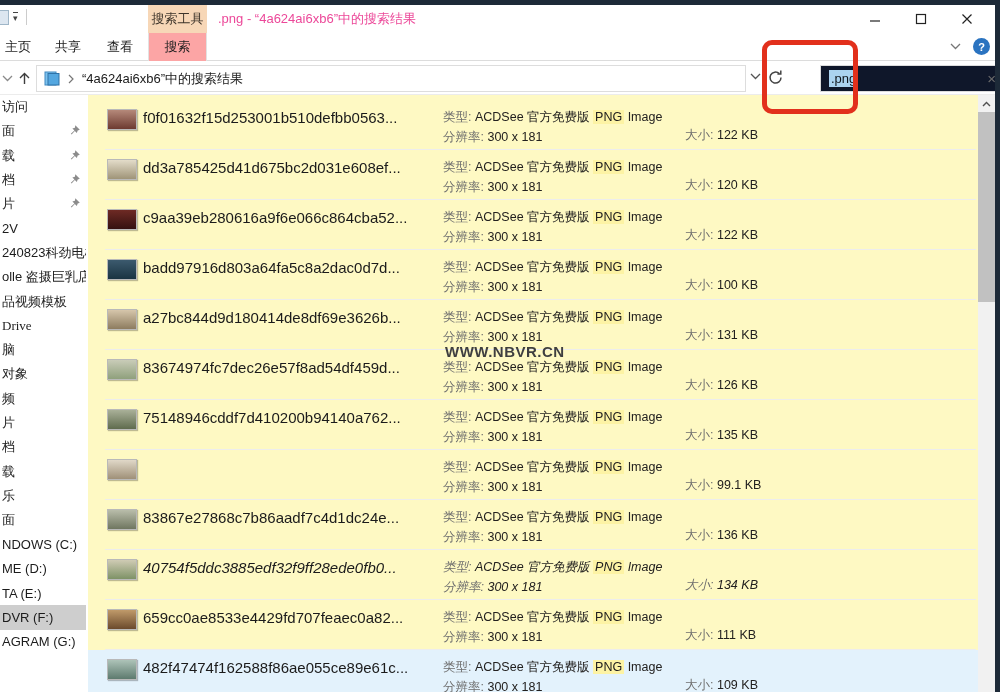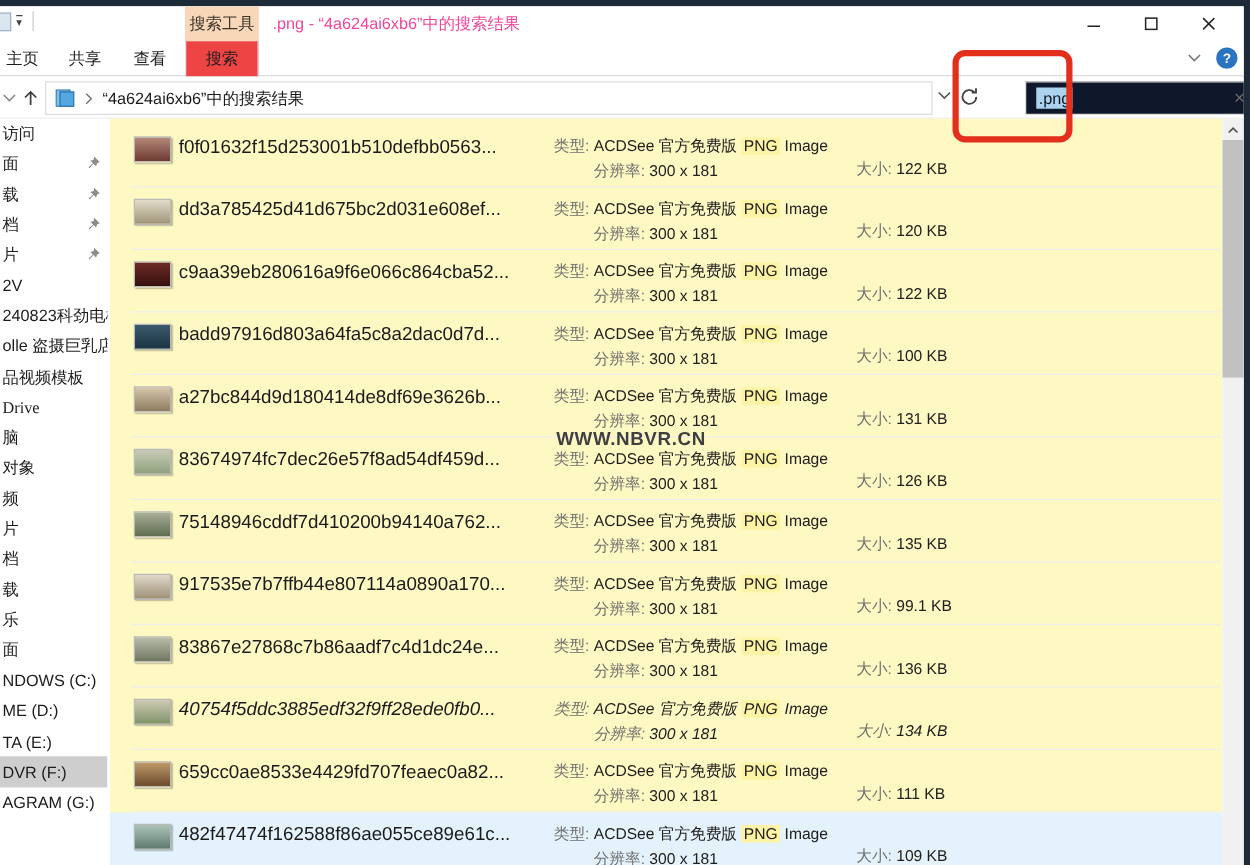--- a/index.html
+++ b/index.html
@@ -16,21 +16,21 @@
   .tools-tab { position:absolute; left:148px; top:0; width:59px; height:28px; background:#f7d7b7;
                color:#3d342a; font-size:13px; display:flex; align-items:center; justify-content:center; }
   .win-title { position:absolute; left:218px; top:0; height:28px; line-height:28px; font-size:13px; color:#ec4899; }
   .win-controls { position:absolute; right:5px; top:0; height:28px; display:flex; }
   .win-btn { width:46px; height:28px; display:flex; align-items:center; justify-content:center; }
   .win-btn svg { display:block; }
 
   
   .tabsrow { position:absolute; left:0; top:28px; width:100%; height:28px; background:#fff; border-bottom:1px solid #dcdcdc; }
   .rtab { position:absolute; top:0; height:28px; font-size:13px; color:#1e1e1e; display:flex; align-items:center; justify-content:center; }
-  .rtab.active { background:#ef4444; border-left:1px solid #e2e2e2; border-right:1px solid #e2e2e2; }
+  .rtab.active { background:#fca5a5; border-left:1px solid #e2e2e2; border-right:1px solid #e2e2e2; }
   .ribbon-right { position:absolute; right:5px; top:5px; display:flex; align-items:center; gap:12px; }
   .help-icon { width:17px; height:17px; border-radius:50%; background:#2a73c0; color:#fff; font-size:11px; font-weight:bold;
                display:flex; align-items:center; justify-content:center; }
 
   
   .navrow { position:absolute; left:0; top:57px; width:100%; height:33px; background:#fff; border-bottom:1px solid #ececec; }
   .nav-ico { position:absolute; top:9px; }
   .addressbox { position:absolute; left:36px; top:3px; width:710px; height:27px; border:1px solid #ddd; background:#fff;
                 display:flex; align-items:center; }
   .addr-folder { margin:0 6px 0 7px; }
@@ -57,21 +57,21 @@
 
   
   .filelist { position:absolute; left:88px; top:90px; width:890px; height:597px; background:#fef9c3; }
   .frow { position:absolute; left:0; width:890px; height:50px; }
   .frow.selected { background:#e3f2fc; }
   .frow .sep { position:absolute; left:17px; right:2px; bottom:0; height:1px; background:#ededed; }
   .thumb { position:absolute; left:19px; top:9px; width:30px; height:21px; border:1px solid #b9b9b9;
            box-shadow:1px 1px 1px rgba(0,0,0,0.25); }
   .fname { position:absolute; left:55px; top:9px; font-size:15px; color:#1b1b1b; white-space:nowrap; }
   .meta1 { position:absolute; left:355px; top:9px; font-size:12.5px; white-space:nowrap; }
-  .meta2 { position:absolute; left:355px; top:29px; font-size:12.5px; white-space:nowrap;margin-left:32px; }
+  .meta2 { position:absolute; left:355px; top:29px; font-size:12.5px; white-space:nowrap; }
   .fsize { position:absolute; left:597px; top:27px; font-size:12.5px; white-space:nowrap; }
   .mlabel { color:#6e6e6e; }
   .mval { color:#22201f; }
   .hl { background:#fdf3a4; padding:0 2px; }
 
   .watermark { position:absolute; left:445px; top:338px; font-size:15px; font-weight:bold; color:#3f3f3f;
                letter-spacing:0.5px; z-index:20; }
 
   
   .scrollbar { position:absolute; left:978px; top:90px; width:17px; height:597px; background:#f1f1f1; }
@@ -415,21 +415,20 @@
     </div>
     <div class="fsize">
       <span class="mlabel">大小:</span>
       <span class="mval">135 KB</span>
     </div>
     <div class="sep"></div>
   </div>
 
   <div class="frow" style="top: 355px;">
     <div class="thumb" style="background: linear-gradient(rgb(224, 216, 200), rgb(159, 144, 120));"></div>
-    <div class="fname">917535e7b7ffb44e807114a0890a170...</div>
     <div class="meta1">
       <span class="mlabel">类型:</span>
       <span class="mval">ACDSee 官方免费版</span>
       <span class="mval hl">PNG</span>
       <span class="mval">Image</span>
     </div>
     <div class="meta2">
       <span class="mlabel">分辨率:</span>
       <span class="mval">300 x 181</span>
     </div>

